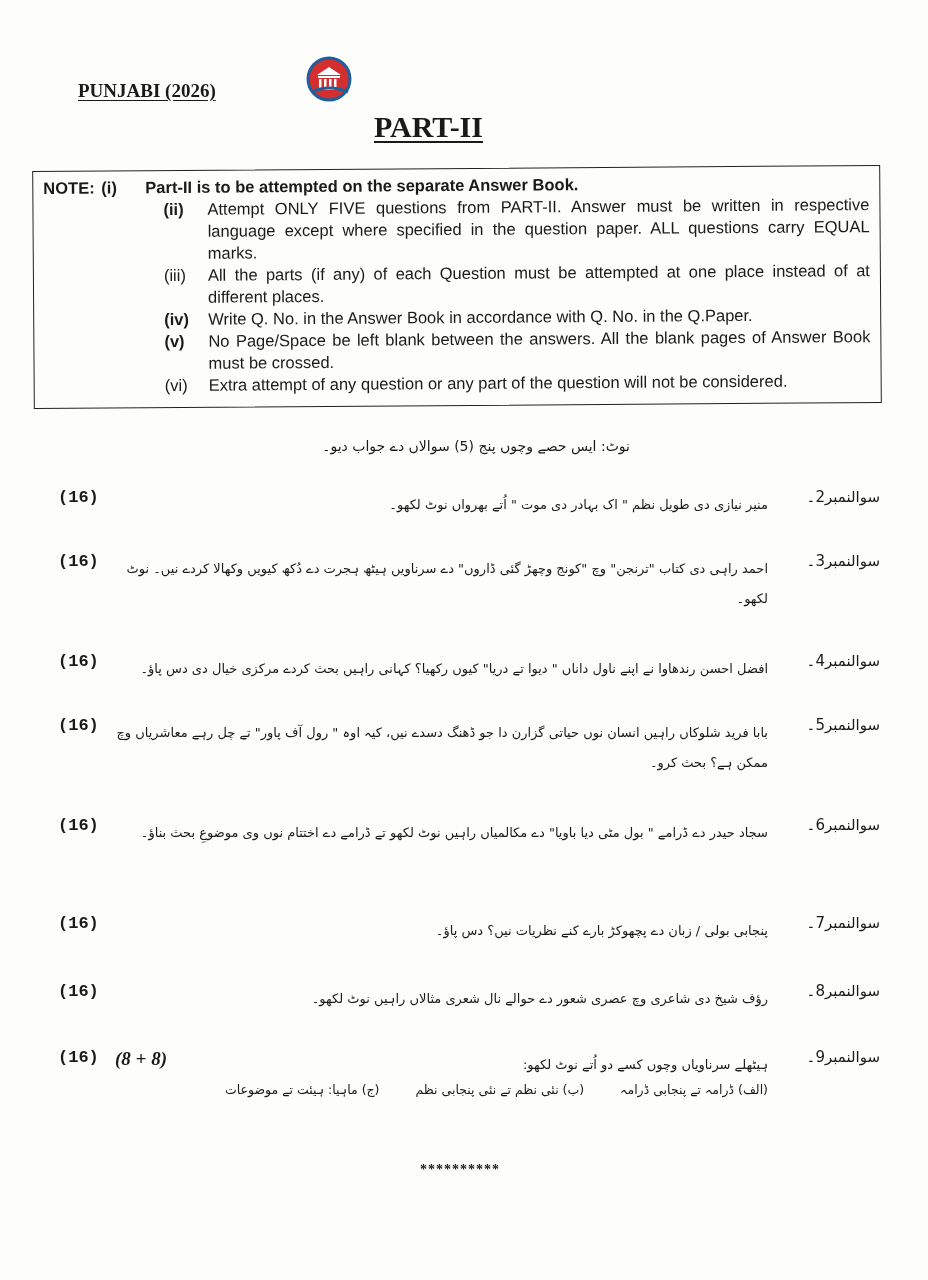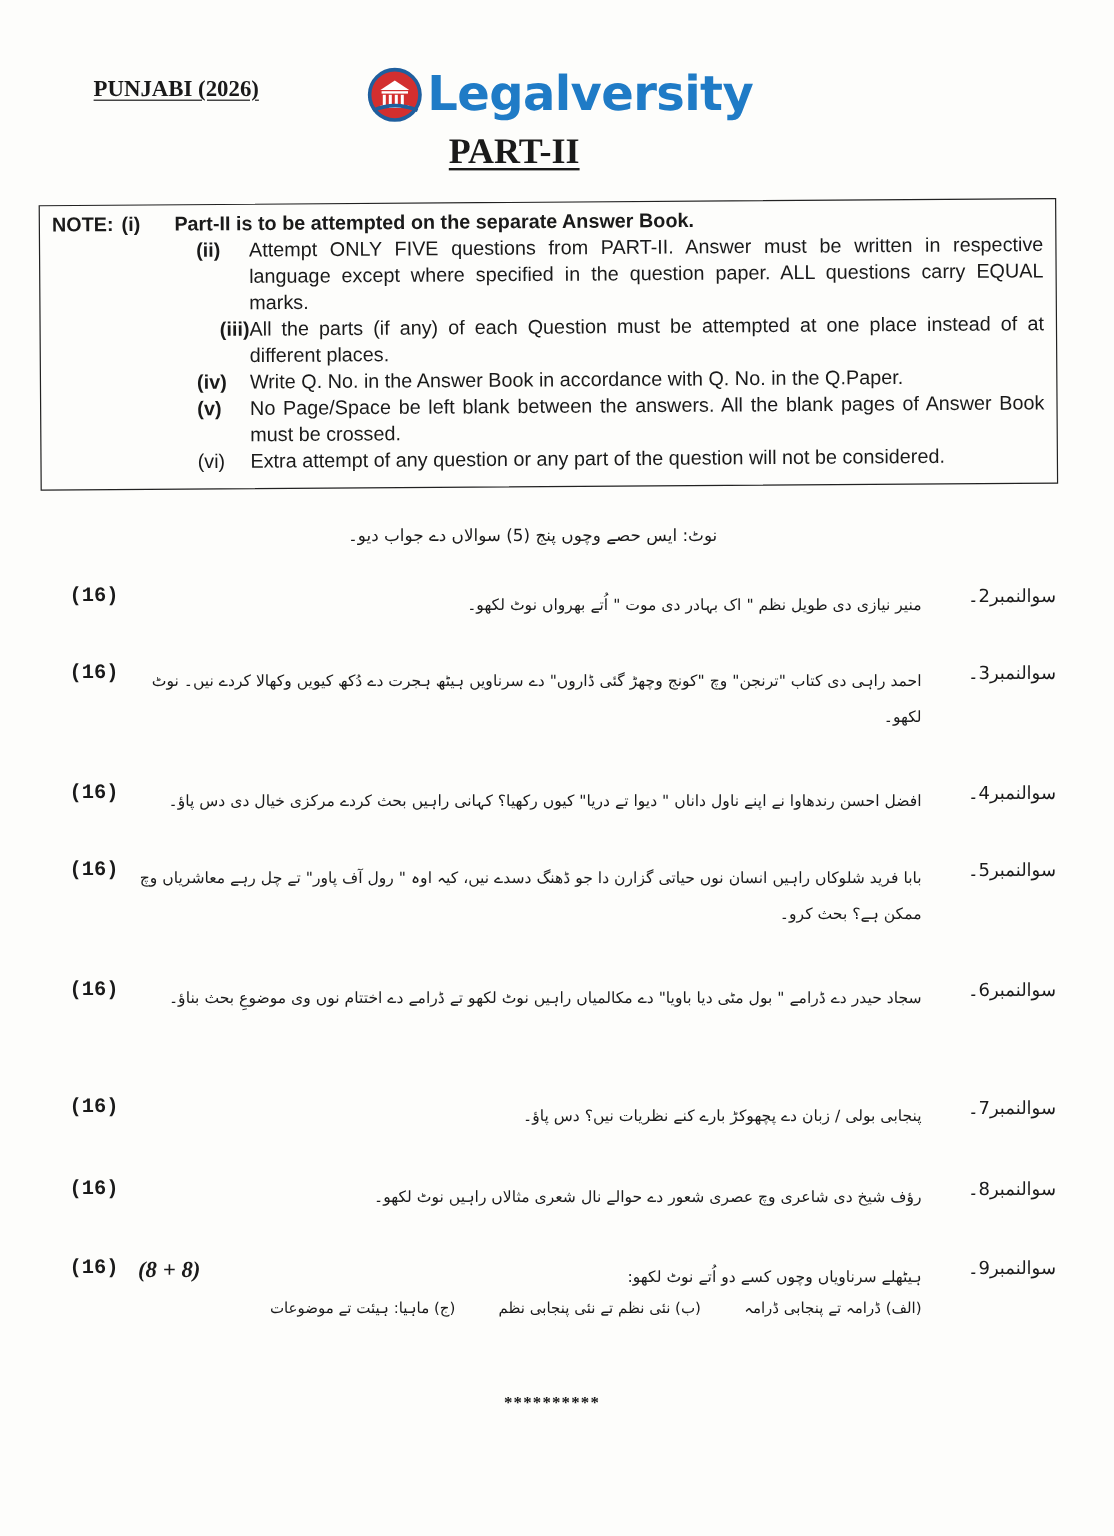--- a/index.html
+++ b/index.html
@@ -1,31 +1,31 @@
 <!DOCTYPE html>
 <html><head>
 <meta charset="utf-8">
 <style>
   html, body { margin: 0; padding: 0; }
   body {
     width: 928px; height: 1280px; background: #fdfdfb; position: relative; overflow: hidden;
     font-family: "Liberation Serif", "DejaVu Serif", serif; color: #1a1a1a;
   }
-  .subject { position: absolute; left: 78px; top: 64px; font-weight: bold; font-size: 19px; text-decoration: underline; text-underline-offset: 3px; }
+  .subject { position: absolute; left: 78px; top: 80px; font-weight: bold; font-size: 19px; text-decoration: underline; text-underline-offset: 3px; }
   .brand { position: absolute; left: 306px; top: 56px; display: flex; align-items: center; }
   .brand-logo { width: 46px; height: 46px; }
   .brand-text { font-family: "DejaVu Sans", sans-serif; font-weight: bold; font-size: 40px; color: #1f7bc6; letter-spacing: -0.5px; margin-left: 4px; line-height: 1; }
   .part-title { position: absolute; left: 374px; top: 110px; font-weight: bold; font-size: 30px; text-decoration: underline; text-underline-offset: 4px; text-decoration-thickness: 2px; }
   .note-box { position: absolute; left: 33px; top: 168px; width: 848px; height: 238px; border: 1.5px solid #222; box-sizing: border-box; font-family: "Liberation Sans", sans-serif; font-size: 16.5px; line-height: 22px; padding: 5px 10px 0 10px; transform: rotate(-0.4deg); }
   .note-row { display: flex; }
   .note-lead { width: 72px; font-weight: bold; flex: none; }
   .note-num { width: 44px; flex: none; margin-left: 48px; }
   .note-text { flex: 1; text-align: justify; }
   .note-row.first .note-num { width: 44px; }
-  .urdu-note { position: absolute; left: 290px; top: 438px; width: 340px; text-align: left; direction: rtl; font-family: "DejaVu Sans", sans-serif; font-size: 14px; }
+  .urdu-note { position: absolute; left: 290px; top: 438px; width: 340px; text-align: right; direction: rtl; font-family: "DejaVu Sans", sans-serif; font-size: 14px; }
   .q { position: absolute; left: 50px; width: 830px; }
   .q-marks { position: absolute; left: 8px; top: 0; font-weight: bold; font-size: 17px; font-family: Liberation Mono, monospace; }
   .q-label { position: absolute; right: 0; top: 0; direction: rtl; font-family: "DejaVu Sans", sans-serif; font-weight: normal; font-size: 15px; margin-left: 44px; }
   .q-text { position: absolute; right: 112px; top: 2px; direction: rtl; text-align: right; font-family: "DejaVu Sans", sans-serif; font-size: 13px; line-height: 30px; width: 660px; }
   .q-extra { position: absolute; left: 65px; top: 0; font-weight: bold; font-size: 19px; font-style: italic; }
   .subparts { position: absolute; right: 112px; top: 34px; direction: rtl; display: flex; gap: 36px; font-family: "DejaVu Sans", sans-serif; font-size: 12.5px; }
   .end-mark { position: absolute; left: 420px; top: 1162px; font-size: 14px; font-weight: bold; letter-spacing: 1px; }
 </style>
 </head>
 <body>
@@ -37,39 +37,38 @@
     <circle cx="23" cy="23" r="21" fill="#d32f2f" stroke="#1f5f9e" stroke-width="3"></circle>
     <polygon points="11,19 23,11 35,19" fill="#fff"></polygon>
     <rect x="12" y="20" width="22" height="2" fill="#fff"></rect>
     <rect x="13" y="23" width="2.5" height="9" fill="#fff"></rect>
     <rect x="18" y="23" width="2.5" height="9" fill="#fff"></rect>
     <rect x="23" y="23" width="2.5" height="9" fill="#fff"></rect>
     <rect x="28" y="23" width="2.5" height="9" fill="#fff"></rect>
     <rect x="11" y="32" width="24" height="2" fill="#fff"></rect>
     <path d="M5,36 Q23,28 42,36" stroke="#1f5f9e" stroke-width="3" fill="none"></path>
   </svg>
-  <span class="brand-text">Legalversity</span>
 </div>
 
 <div class="part-title">PART-II</div>
 
 <div class="note-box">
   <div class="note-row first">
     <span class="note-lead">NOTE:</span>
     <span class="note-num" style="font-weight:bold;margin-left:-14px;">(i)</span>
     <span class="note-text" style="font-weight:bold;">Part-II is to be attempted on the separate Answer Book.</span>
   </div>
   <div class="note-row">
     <span class="note-lead"></span>
     <span class="note-num" style="font-weight:bold;">(ii)</span>
     <span class="note-text">Attempt ONLY FIVE questions from PART-II. Answer must be written in respective language except where specified in the question paper. ALL questions carry EQUAL marks.</span>
   </div>
   <div class="note-row">
     <span class="note-lead"></span>
-    <span class="note-num" style="font-weight:bold;text-align:right;">(iii)</span>
+    <span class="note-num" style="font-weight:normal;">(iii)</span>
     <span class="note-text">All the parts (if any) of each Question must be attempted at one place instead of at different places.</span>
   </div>
   <div class="note-row">
     <span class="note-lead"></span>
     <span class="note-num" style="font-weight:bold;">(iv)</span>
     <span class="note-text">Write Q. No. in the Answer Book in accordance with Q. No. in the Q.Paper.</span>
   </div>
   <div class="note-row">
     <span class="note-lead"></span>
     <span class="note-num" style="font-weight:bold;">(v)</span>

